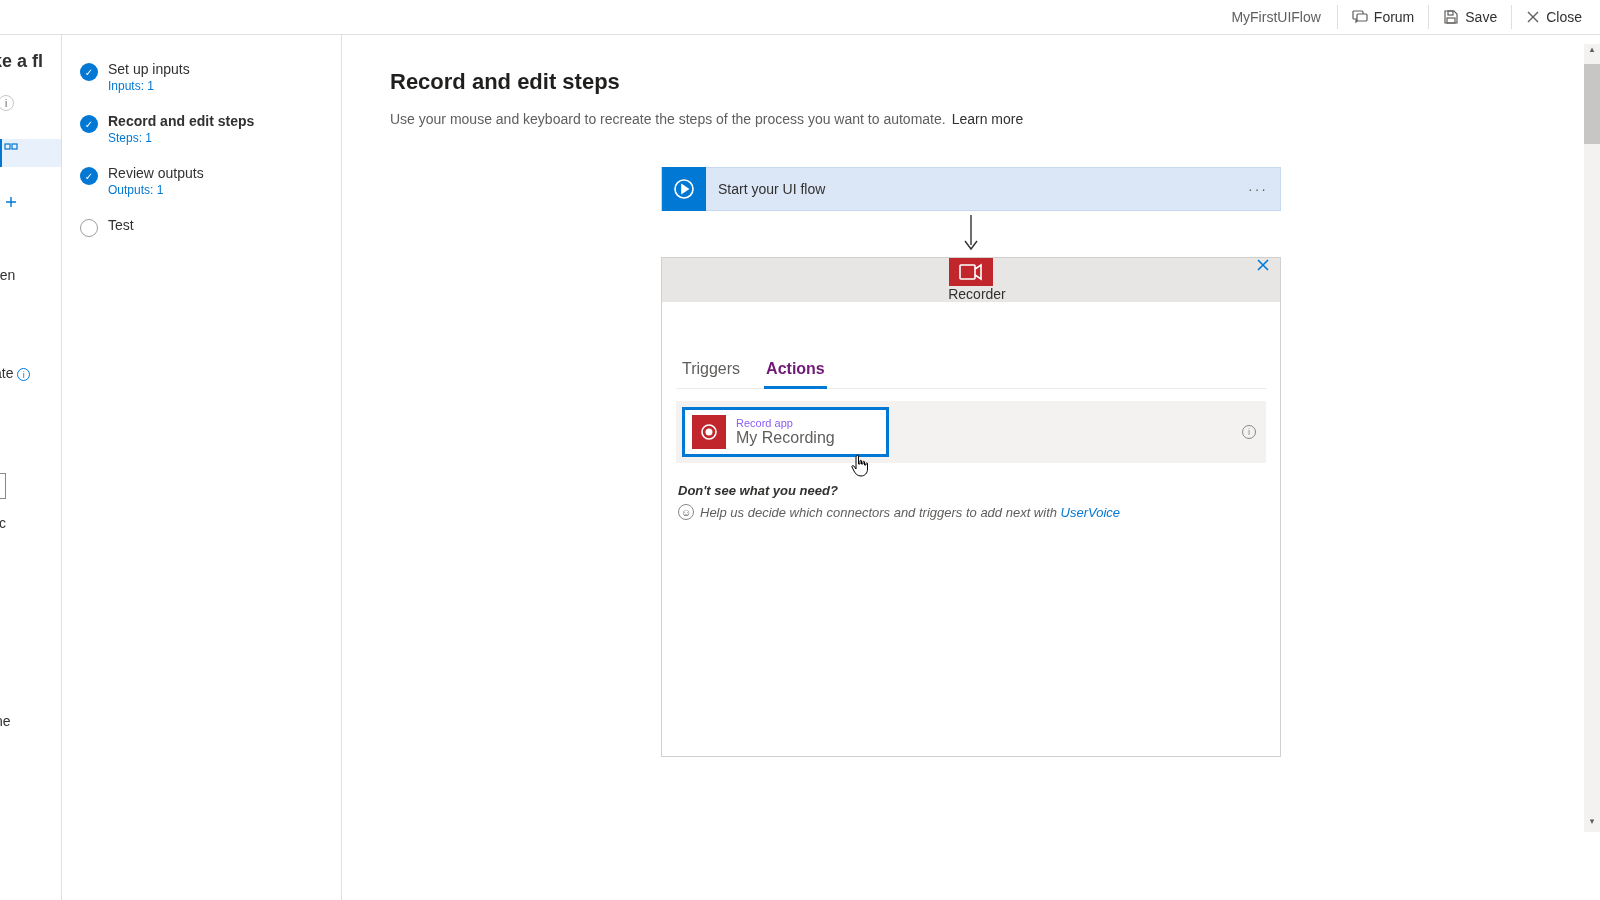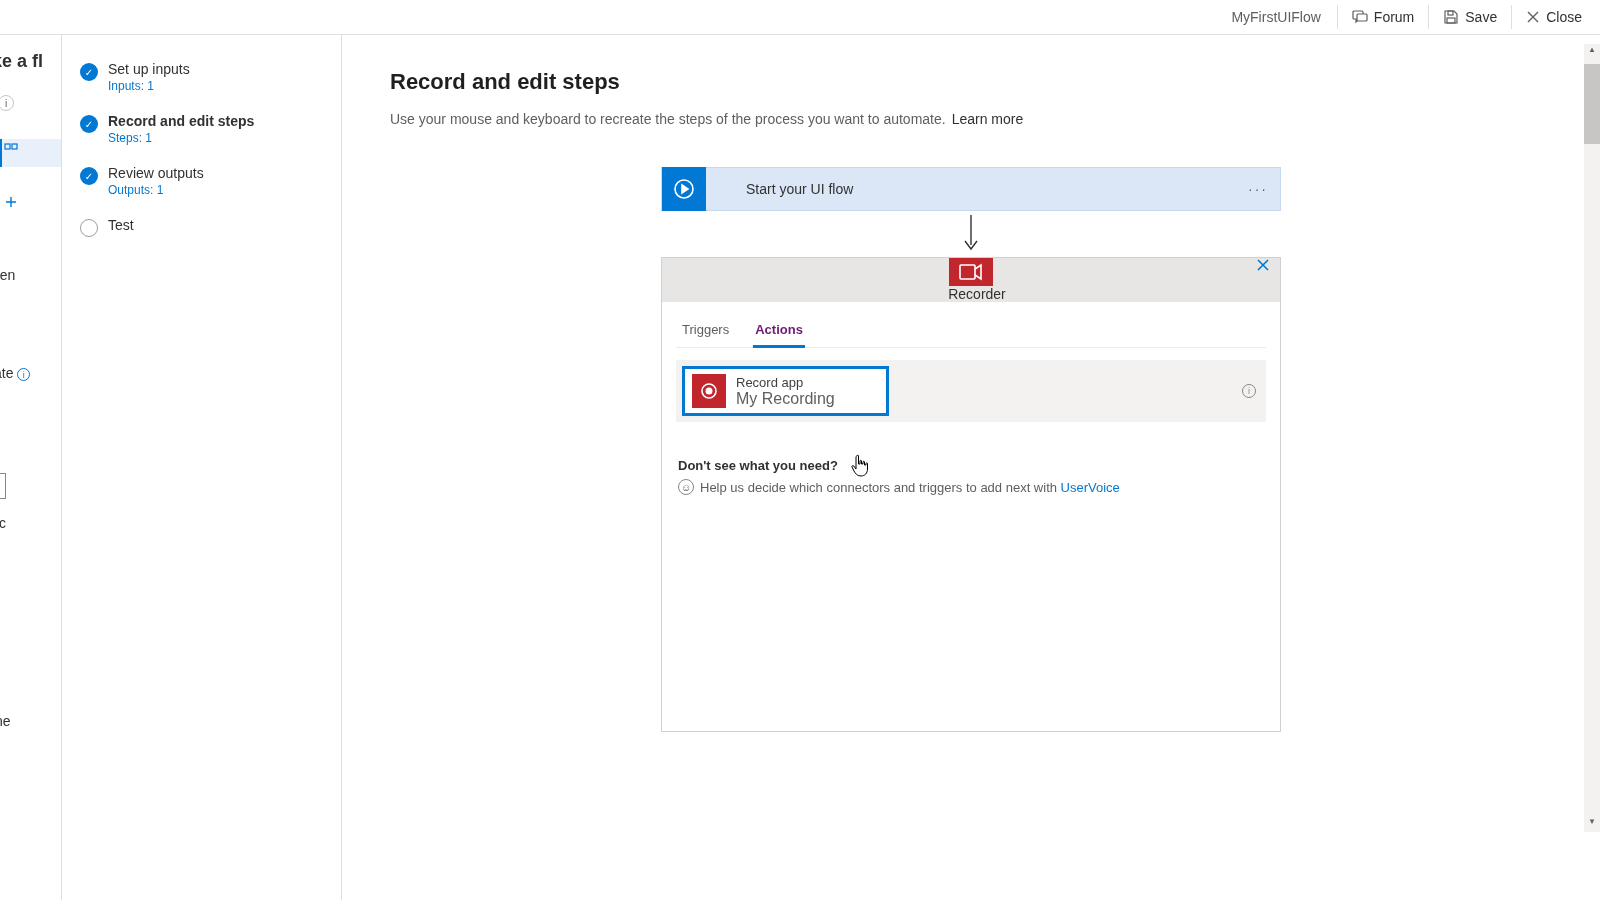--- a/index.html
+++ b/index.html
@@ -37,52 +37,52 @@
 
 .canvas { flex: 1; position: relative; overflow: hidden; background: #fff; }
 .main-scroll { padding: 34px 48px 0 48px; }
 .page-title { font-size: 22px; font-weight: 600; color: #201f1e; }
 .page-desc { margin-top: 16px; font-size: 14px; color: #605e5c; }
 .page-desc .learn { color: #323130; margin-left: 6px; }
 
 .flow-area { margin-top: 40px; display: flex; flex-direction: column; align-items: center; }
 
 
-.start-card { width: 620px; height: 44px; background: #dbe7f7; border: 1px solid #c7d9ef; display: flex; align-items: center; position: relative; gap: 28px; }
+.start-card { width: 620px; height: 44px; background: #dbe7f7; border: 1px solid #c7d9ef; display: flex; align-items: center; position: relative; }
 .start-icon-box { width: 44px; height: 44px; background: #0078d4; display: flex; align-items: center; justify-content: center; }
 .start-title { margin-left: 12px; font-size: 14px; color: #323130; }
 .start-menu { position: absolute; right: 12px; color: #605e5c; cursor:pointer; letter-spacing: 2px; }
 
 .arrow-down { margin: 4px 0 4px 0; }
 
 
 .recorder-card { width: 620px; background: #fff; border: 1px solid #d2d0ce; }
 .rec-header { height: 44px; background: #e8e6e4; display: flex; align-items: center; position: relative; flex-direction: column; }
 .rec-icon-box { width: 44px; height: 44px; background: #c2262d; display: flex; align-items: center; justify-content: center; }
 .rec-title { margin-left: 12px; font-size: 14px; color: #323130; }
 .rec-close { position: absolute; right: 10px; cursor: pointer; }
 
 .rec-body { padding: 12px 14px 16px 14px; }
 .search-row { height: 38px; border: 2px solid #0078d4; display: flex; align-items: center; padding: 0 8px; gap: 8px; margin-bottom: 12px; }
 .search-input { border: none; outline: none; flex: 1; font-size: 14px; color: #323130; }
 .search-input::placeholder { color: #8a8886; }
 
 .tabs { display: flex; gap: 22px; padding: 0 4px; border-bottom: 1px solid #edebe9; }
-.tab { padding: 8px 2px 10px 2px; font-size: 13px; color: #605e5c; cursor: pointer; position: relative; }
+.tab { padding: 8px 2px 10px 2px; font-size: 16px; color: #605e5c; cursor: pointer; position: relative; margin-top: 38px; }
 .tab.active { font-weight: 600; color: #701a75; }
 .tab.active::after { content: ""; position: absolute; left: 0; right: 0; bottom: -1px; height: 3px; background: #0078d4; }
 
 .action-row { margin-top: 12px; background: #f3f2f1; display: flex; align-items: center; padding: 6px; position: relative; }
 .action-highlight { border: 3px solid #0078d4; display: inline-flex; align-items: center; padding: 5px 7px; background: #fff; }
 .app-icon-box { width: 34px; height: 34px; background: #c2262d; display: flex; align-items: center; justify-content: center; margin-right: 10px; }
-.action-name { font-size: 13px; color: #404040; }
+.action-name { font-size: 11px; color: #8b5cf6; }
 .action-sub { font-size: 16px; color: #605e5c; }
 .action-info { position: absolute; right: 10px; width: 14px; height: 14px; border: 1px solid #8a8886; border-radius: 50%; font-size: 9px; display:flex;align-items:center;justify-content:center;color:#8a8886; }
 
-.help-block { margin-top: 36px; padding: 0 2px; }
+.help-block { margin-top: 20px; padding: 0 2px; font-style: italic; }
 .help-title { font-size: 13px; color: #323130; font-weight: 600; }
 .help-text { margin-top: 6px; font-size: 13px; color: #605e5c; display: flex; align-items: center; gap: 6px; }
 .help-text a { color: #0078d4; text-decoration: none; }
 .smiley { width: 16px; height: 16px; border: 1px solid #8a8886; border-radius: 50%; display:flex;align-items:center;justify-content:center;font-size:10px;color:#605e5c; }
 
 
 .footer { height: 68px; border-top: 1px solid #e1dfdd; display: flex; align-items: center; padding-left: 38px; gap: 14px; background: #fff; }
 .btn { height: 34px; padding: 0 22px; font-size: 14px; cursor: pointer; border: 1px solid #8a8886; background: #fff; color: #323130; }
 .btn.primary { background: #0078d4; border-color: #0078d4; color: #fff; font-weight: 600; }
 

